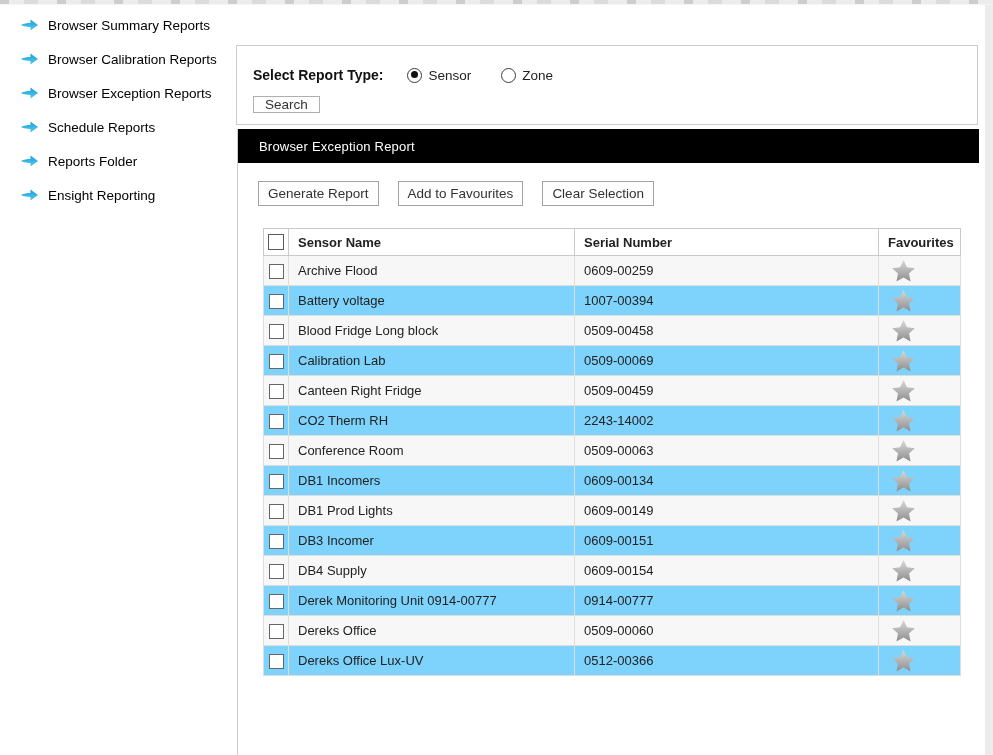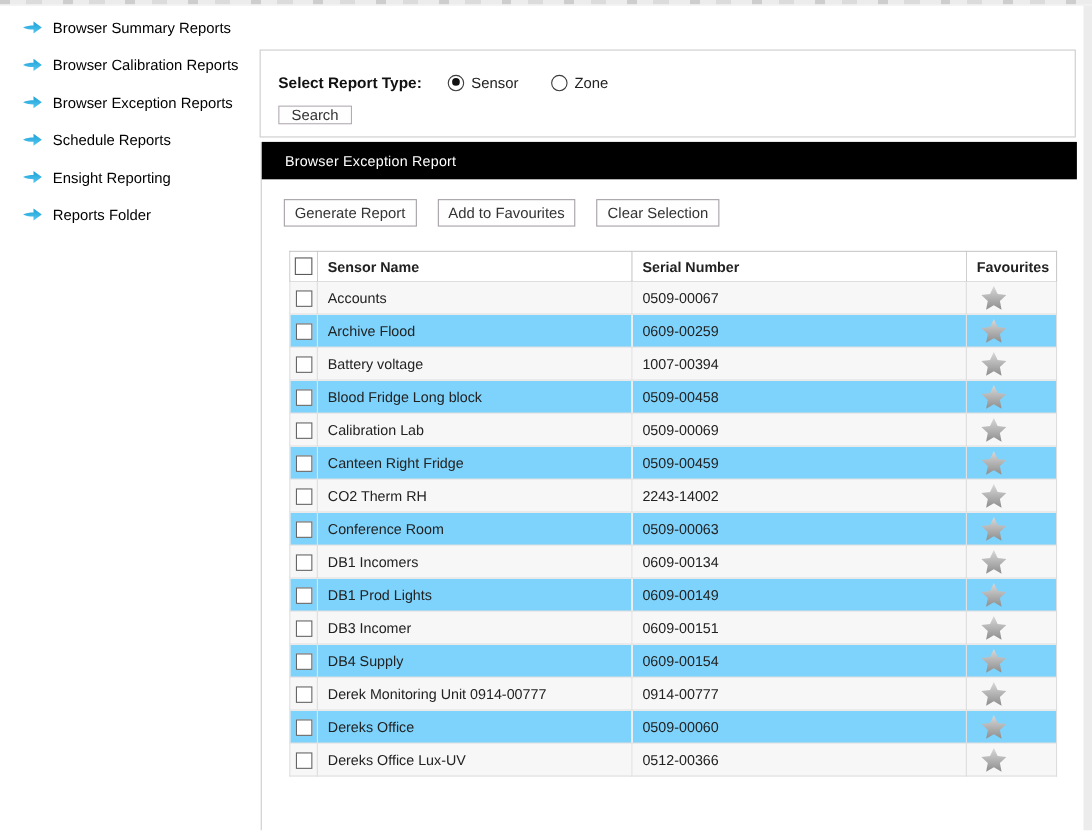--- a/index.html
+++ b/index.html
@@ -155,27 +155,27 @@
   <div class="side-item">
     <svg class="arrow" viewBox="0 0 20 14">
         <path fill="url(#arrowGrad)" d="M1 7c3-1.6 6.5-2 10-2V1.2L19 7l-8 5.8V9c-3.5 0-7-.4-10-2z"></path>
       </svg>
     <span class="lbl">Schedule Reports</span>
   </div>
   <div class="side-item">
     <svg class="arrow" viewBox="0 0 20 14">
         <path fill="url(#arrowGrad)" d="M1 7c3-1.6 6.5-2 10-2V1.2L19 7l-8 5.8V9c-3.5 0-7-.4-10-2z"></path>
       </svg>
+    <span class="lbl">Reports Folder</span>
+  </div>
+  <div class="side-item">
+    <svg class="arrow" viewBox="0 0 20 14">
+        <path fill="url(#arrowGrad)" d="M1 7c3-1.6 6.5-2 10-2V1.2L19 7l-8 5.8V9c-3.5 0-7-.4-10-2z"></path>
+      </svg>
     <span class="lbl">Ensight Reporting</span>
-  </div>
-  <div class="side-item">
-    <svg class="arrow" viewBox="0 0 20 14">
-        <path fill="url(#arrowGrad)" d="M1 7c3-1.6 6.5-2 10-2V1.2L19 7l-8 5.8V9c-3.5 0-7-.4-10-2z"></path>
-      </svg>
-    <span class="lbl">Reports Folder</span>
   </div>
 </nav>
 
 <section class="report-type-panel">
   <div class="rt-row">
     <span class="rt-label">Select Report Type:</span>
     <div class="radio-group">
       <label class="radio-opt">
         <input type="radio" name="reportType" checked="checked" style="">
         <span class="opt-lbl">Sensor</span>
@@ -211,30 +211,20 @@
       <tr>
         <th class="th-check"><input type="checkbox" class="cb cb-head" style=""></th>
         <th>Sensor Name</th>
         <th>Serial Number</th>
         <th>Favourites</th>
       </tr>
     </thead>
     <tbody>
       <tr>
         <td class="td-check"><input type="checkbox" class="cb" style=""></td>
-        <td>Accounts</td>
-        <td>0509-00067</td>
-        <td class="td-fav">
-            <svg class="star" viewBox="0 0 24 24">
-              <path fill="url(#starGrad)" d="M12 1.8l3.2 6.7 7.3.9-5.4 5 1.4 7.3L12 18.1l-6.5 3.6 1.4-7.3-5.4-5 7.3-.9z"></path>
-            </svg>
-          </td>
-      </tr>
-      <tr>
-        <td class="td-check"><input type="checkbox" class="cb" style=""></td>
         <td>Archive Flood</td>
         <td>0609-00259</td>
         <td class="td-fav">
             <svg class="star" viewBox="0 0 24 24">
               <path fill="url(#starGrad)" d="M12 1.8l3.2 6.7 7.3.9-5.4 5 1.4 7.3L12 18.1l-6.5 3.6 1.4-7.3-5.4-5 7.3-.9z"></path>
             </svg>
           </td>
       </tr>
       <tr>
         <td class="td-check"><input type="checkbox" class="cb" style=""></td>

